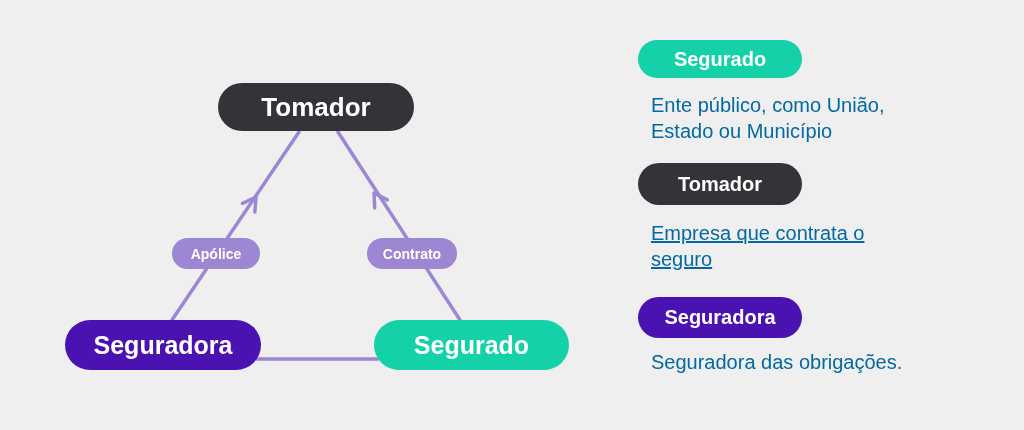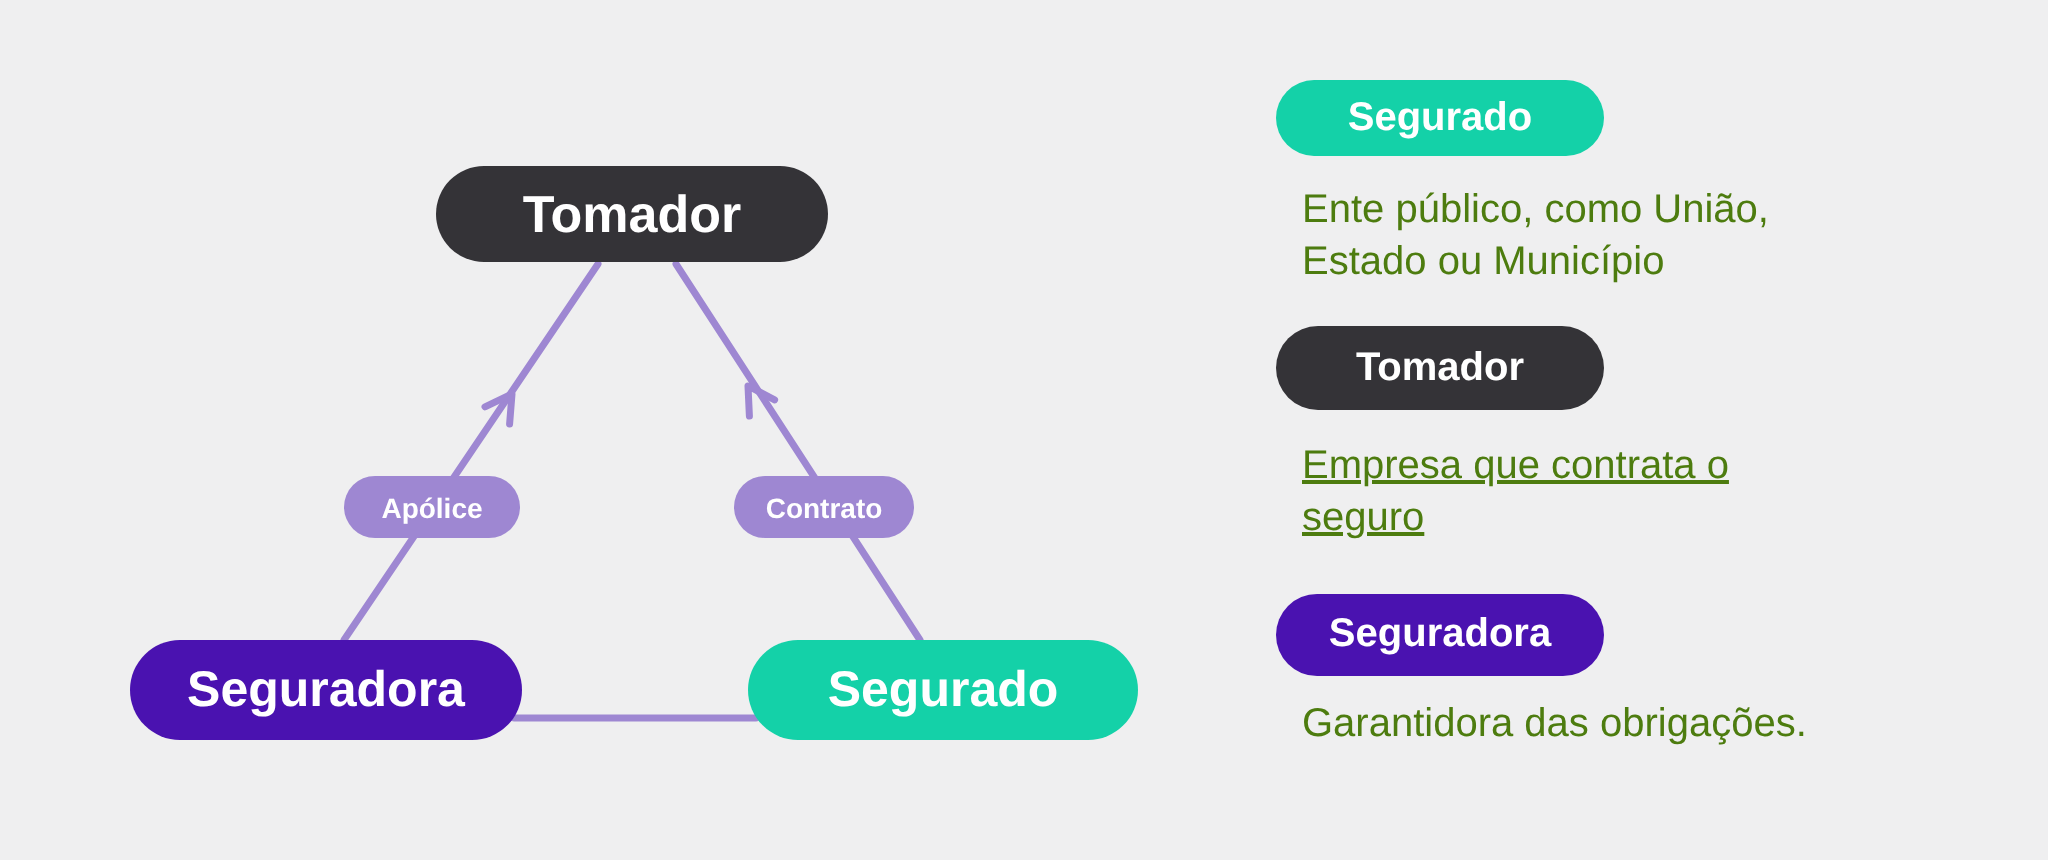--- a/index.html
+++ b/index.html
@@ -36,21 +36,21 @@
     position:absolute;left:638px;width:164px;height:40px;
     display:flex;align-items:center;justify-content:center;
     color:#ffffff;font-weight:bold;font-size:20px;
     border-radius:20px;
   }
   .legend-pill-1{top:40px;height:38px;border-radius:19px;}
   .legend-pill-2{top:163px;height:42px;border-radius:21px;}
   .legend-pill-3{top:297px;height:41px;border-radius:21px;}
   .legend-desc{
     position:absolute;left:651px;width:272px;
-    font-size:20px;line-height:26px;color:#4d7c0f;
+    font-size:20px;line-height:26px;color:#0369a1;
   }
   .legend-desc-1{top:92px;}
   .legend-desc-2{top:220px;text-decoration:underline;}
   .legend-desc-3{top:349px;}
 </style>
 </head>
 <body>
 
 <div class="canvas">
 
@@ -70,16 +70,16 @@
   <div class="edge-label edge-label-apolice" style="background: rgb(158, 135, 210);">Apólice</div>
 
   <div>
     <div class="legend-pill legend-pill-1" style="background: rgb(20, 209, 168);">Segurado</div>
     <div class="legend-desc legend-desc-1">Ente público, como União, Estado ou Município</div>
 
     <div class="legend-pill legend-pill-2" style="background: rgb(52, 51, 55);">Tomador</div>
     <div class="legend-desc legend-desc-2">Empresa que contrata o seguro</div>
 
     <div class="legend-pill legend-pill-3" style="background: rgb(74, 18, 176);">Seguradora</div>
-    <div class="legend-desc legend-desc-3">Garantidora das obrigações.</div>
+    <div class="legend-desc legend-desc-3">Seguradora das obrigações.</div>
   </div>
 
 </div>
 
 </body></html>

